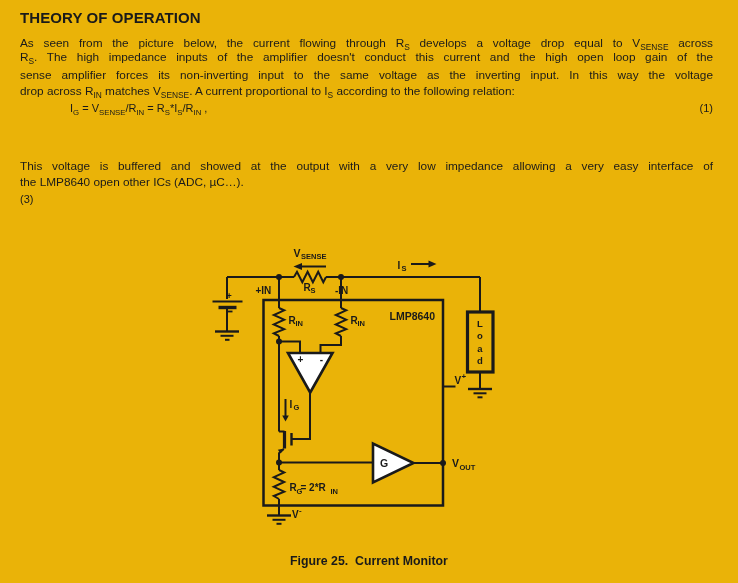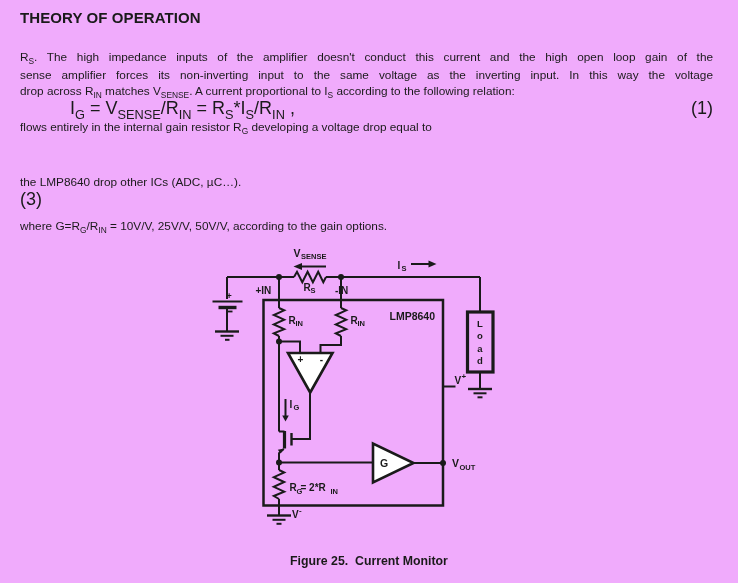--- a/index.html
+++ b/index.html
@@ -1,55 +1,55 @@
 <!DOCTYPE html>
 <html><head>
 <meta charset="utf-8">
 <style>
   html,body{margin:0;padding:0;background:#ffffff;}
-  .page{position:relative;width:738px;height:583px;background:#f0abfc;overflow:hidden;
+  .page{position:relative;width:738px;height:583px;background:#eab308;overflow:hidden;
         font-family:"Liberation Sans",sans-serif;color:#1a1a1a;}
   .title{position:absolute;left:20px;top:9px;font-size:15px;font-weight:bold;letter-spacing:.1px;}
   .tl{position:absolute;left:20px;width:693px;font-size:11.8px;line-height:15px;white-space:normal;}
   .just{text-align:justify;text-align-last:justify;text-justify:inter-word;}
   .eq{position:absolute;left:20px;width:693px;display:flex;justify-content:space-between;
-      font-size:18px;line-height:15px;}
+      font-size:11px;line-height:15px;}
   .eq .expr{padding-left:50px;}
   sub{font-size:71%;line-height:0;}
   .caption{position:absolute;left:0;top:554px;width:738px;text-align:center;
            font-weight:bold;font-size:12.3px;}
   svg.diag{position:absolute;left:0;top:0;}
   svg.diag text{font-family:"Liberation Sans",sans-serif;font-weight:bold;fill:#1a1a1a;}
 </style>
 </head>
 <body>
 
 <div class="page">
 
   <div class="title">THEORY OF OPERATION</div>
 
+  <div class="tl just" style="top:35.5px">As seen from the picture below, the current flowing through R<sub>S</sub> develops a voltage drop equal to V<sub>SENSE</sub> across</div>
   <div class="tl just" style="top:50px">R<sub>S</sub>. The high impedance inputs of the amplifier doesn't conduct this current and the high open loop gain of the</div>
   <div class="tl" style="top:84.4px">drop across R<sub>IN</sub> matches V<sub>SENSE</sub>. A current proportional to I<sub>S</sub> according to the following relation:</div>
   <div class="tl just" style="top:68.1px">sense amplifier forces its non-inverting input to the same voltage as the inverting input. In this way the voltage</div>
 
   <div class="eq" style="top:100.5px">
     <span class="expr">I<sub>G</sub> = V<sub>SENSE</sub>/R<sub>IN</sub> = R<sub>S</sub>*I<sub>S</sub>/R<sub>IN</sub> ,</span>
     <span class="num">(1)</span>
   </div>
 
-  <div class="tl" style="top:119.5px">flows entirely in the internal gain resistor R<sub>G</sub> developing a voltage drop equal to</div>
-
-
-  <div class="tl" style="top:175.3px">the LMP8640 drop other ICs (ADC, µC…).</div>
+
+
+  <div class="tl just" style="top:159px">This voltage is buffered and showed at the output with a very low impedance allowing a very easy interface of</div>
+  <div class="tl" style="top:175.3px">the LMP8640 open other ICs (ADC, µC…).</div>
 
   <div class="eq" style="top:191.5px">
     <span class="num">(3)</span>
   </div>
 
-  <div class="tl" style="top:218.5px">where G=R<sub>G</sub>/R<sub>IN</sub> = 10V/V, 25V/V, 50V/V, according to the gain options.</div>
 
   <svg class="diag" width="738" height="583" viewBox="0 0 738 583">
     <g fill="none" stroke="#1a1a1a" stroke-width="2" stroke-linejoin="miter">
 
       <g>
         <path d="M227,277 H294"></path>
         <path d="M326,277 H480"></path>
         <path d="M227,277 V299"></path>
         <path d="M480,277 V312"></path>
       </g>

